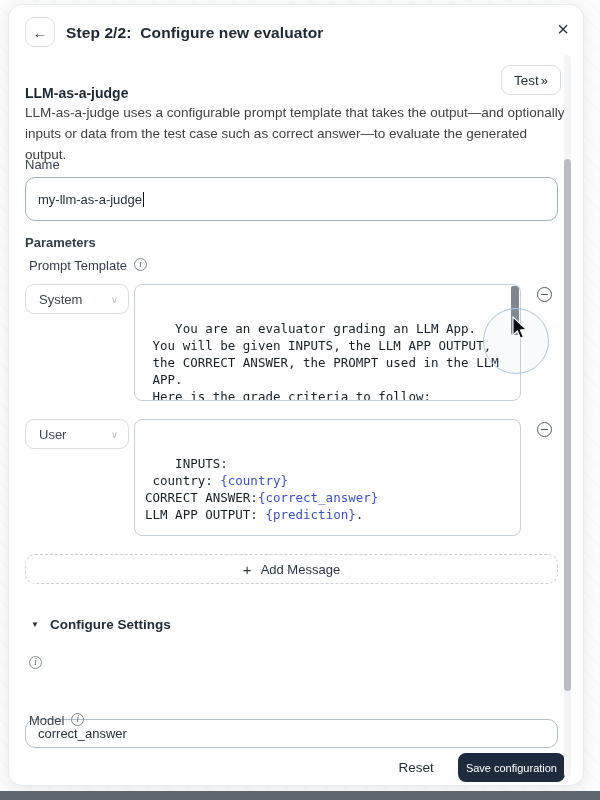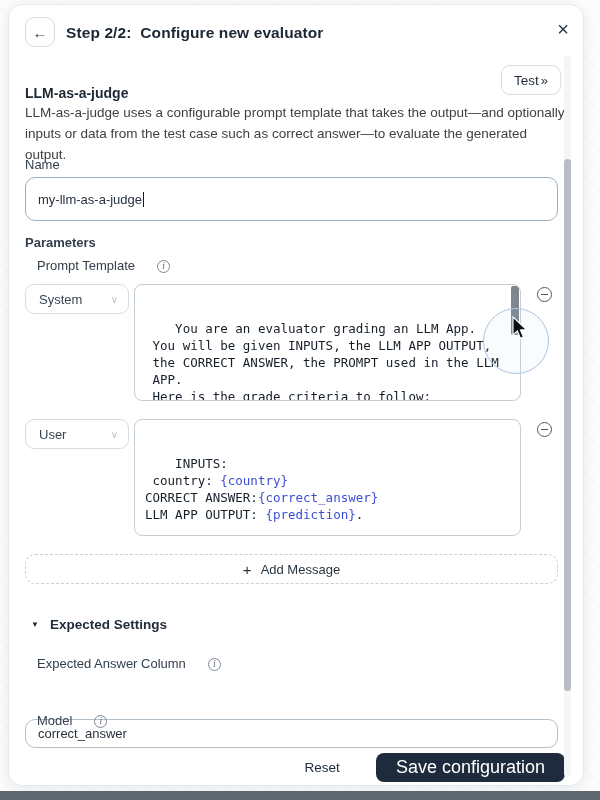--- a/index.html
+++ b/index.html
@@ -45,21 +45,21 @@
     font-size:13.5px; color:#27313e; cursor:pointer;
   }
   .test-btn .chev { font-size:13px; color:#27313e; }
 
   .description {
     position:absolute; left:16px; top:97px; width:540px;
     font-size:13.5px; line-height:21px; color:#404040;
   }
 
   .field-label { position:absolute; left:16px; font-size:13px; color:#323e4c; }
-  .label-row { position:absolute; left:28px; display:flex; align-items:flex-end; gap:22px;
+  .label-row { position:absolute; left:20px; display:flex; align-items:flex-start; gap:7px;
                font-size:13px; color:#323e4c; }
   .semibold { font-weight:bold; }
 
   .info-icon {
     width:13px; height:13px; border:1px solid #7e8893; border-radius:50%;
     display:inline-flex; align-items:center; justify-content:center;
     font-family:"Liberation Serif", serif; font-size:9.5px; line-height:1;
     color:#5b6671; cursor:pointer; font-style:italic;
   }
 
@@ -112,27 +112,27 @@
   .add-message-btn .plus { font-size:15px; color:#2a3542; }
 
   .advanced-row {
     position:absolute; left:22px; top:612px; display:flex; align-items:center; gap:11px;
     font-size:13.5px; font-weight:bold; color:#222d3a; cursor:pointer;
   }
   .advanced-row .tri { font-size:8px; color:#222d3a; }
 
   
   .footer {
-    position:absolute; right:18px; top:748px; display:flex; align-items:center; gap:36px;
+    position:absolute; right:18px; top:748px; display:flex; align-items:center; gap:24px;
   }
   .reset-btn { font-size:13.5px; color:#222d3a; cursor:pointer; background:none; border:none;
                font-family:"Liberation Sans", sans-serif; }
   .save-btn {
-    height:29px; padding:0 20px; border:none; border-radius:8px;
-    background:#1e2b3c; color:#ffffff; font-size:18px; cursor:pointer;
+    height:29px; padding:0 8px; border:none; border-radius:8px;
+    background:#1e2b3c; color:#ffffff; font-size:11px; cursor:pointer;
     font-family:"Liberation Sans", sans-serif;
   }
 
   
   .modal-scroll-track {
     position:absolute; left:555px; top:50px; width:7px; height:722px;
     background:#f4f5f6; border-radius:4px;
   }
   .modal-scroll-thumb {
     position:absolute; left:555px; top:154px; width:7px; height:532px;
@@ -208,25 +208,24 @@
   </div>
   <div class="minus-icon" style="top:417px;"></div>
 
   <div class="add-message-btn">
     <span class="plus">+</span>
     <span>Add Message</span>
   </div>
 
   <div class="advanced-row">
     <span class="tri">▼</span>
-    <span>Expected Settings</span>
+    <span>Configure Settings</span>
   </div>
 
   <div class="label-row" style="top:651px;">
-    <span>Expected Answer Column</span>
     <span class="info-icon">i</span>
   </div>
   <div class="text-input" style="top:674px; height:29px;margin-top:40px;">
     <span>correct_answer</span>
   </div>
 
   <div class="label-row" style="top:708px;">
     <span>Model</span>
     <span class="info-icon">i</span>
   </div>

